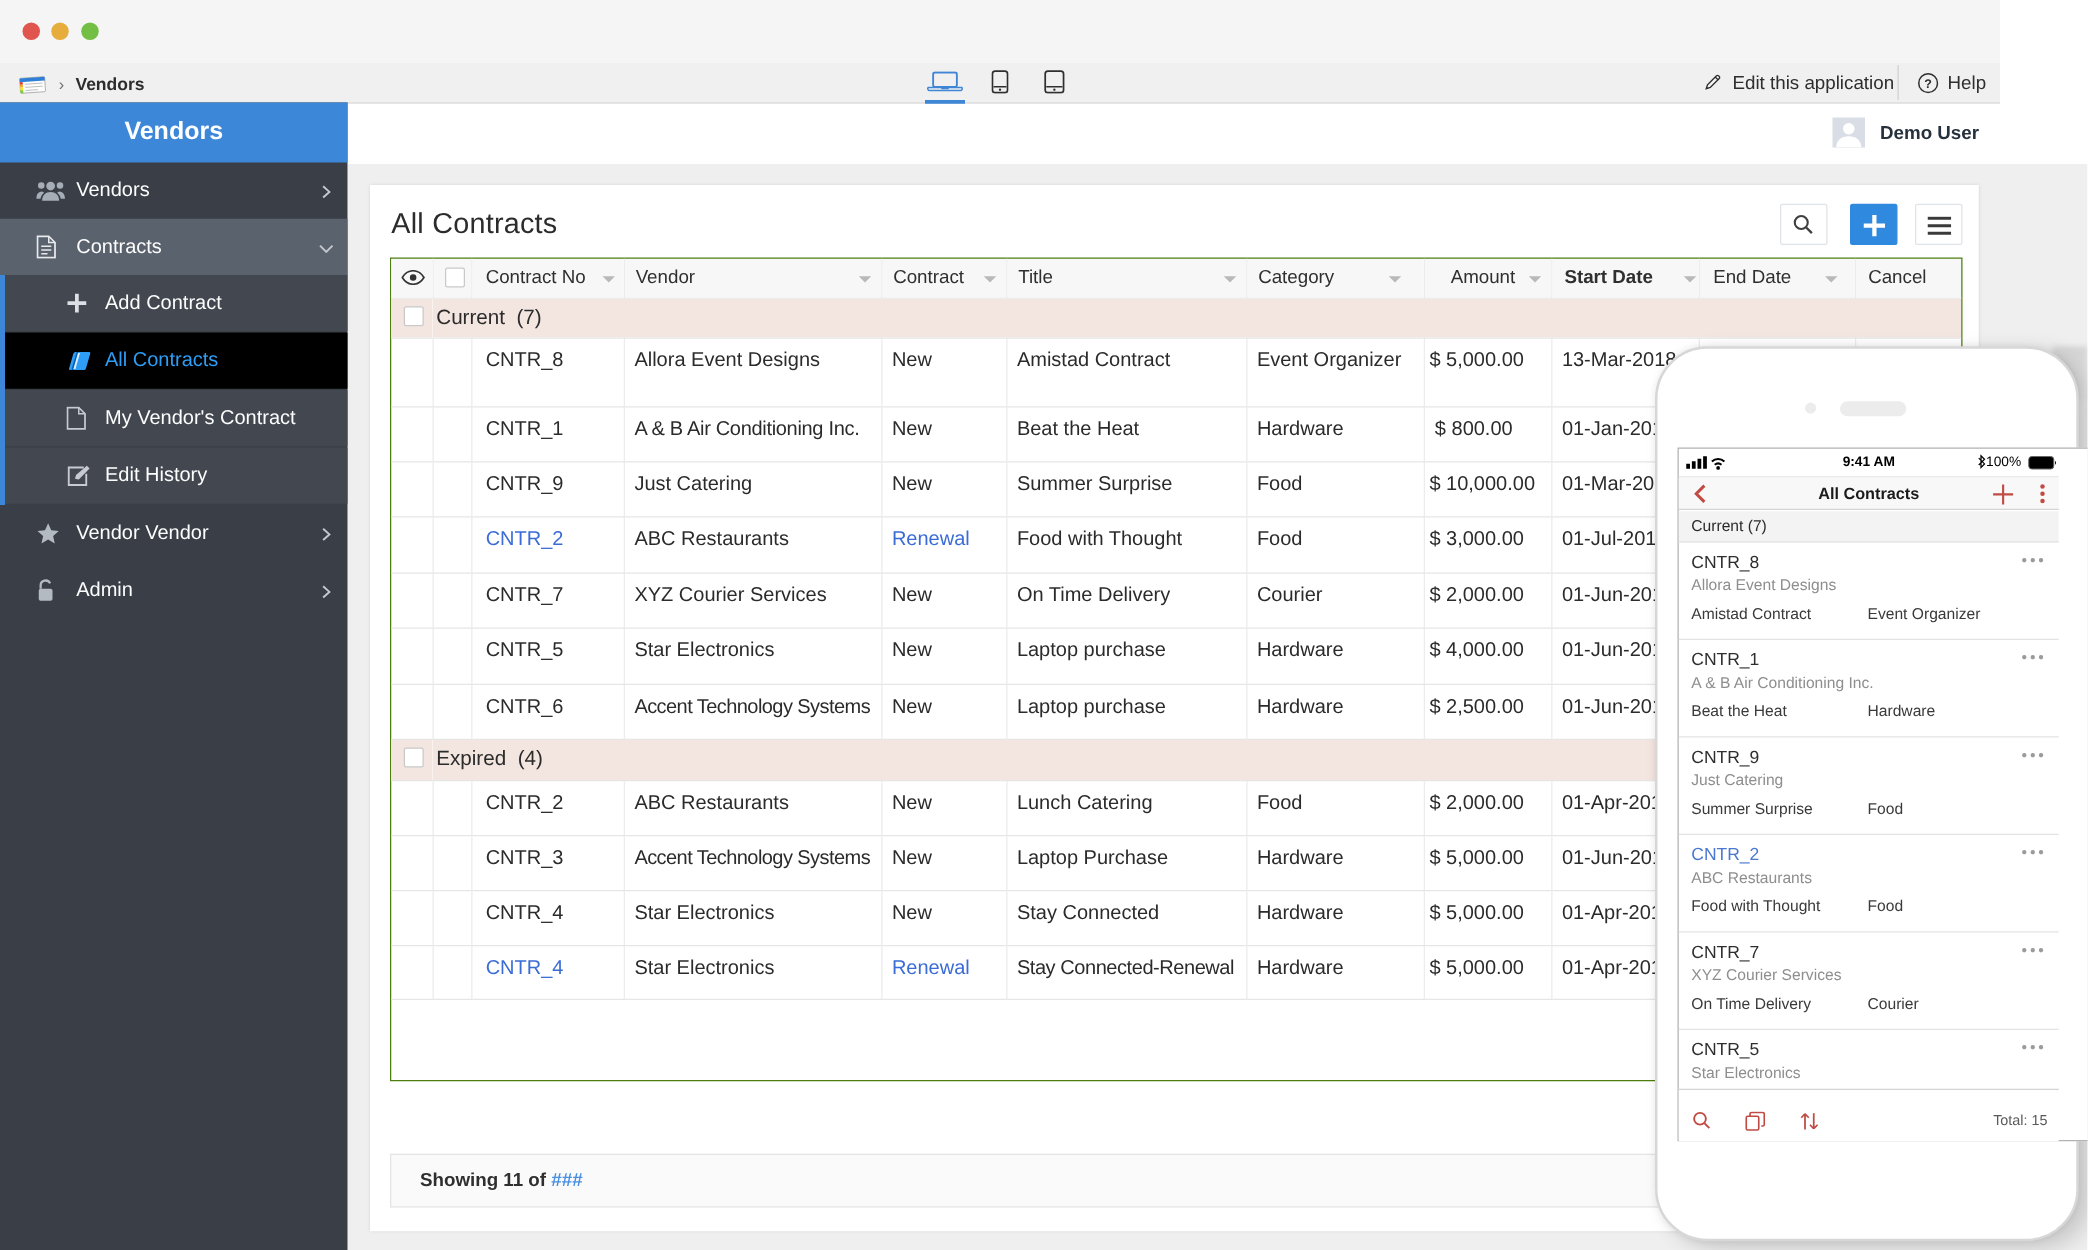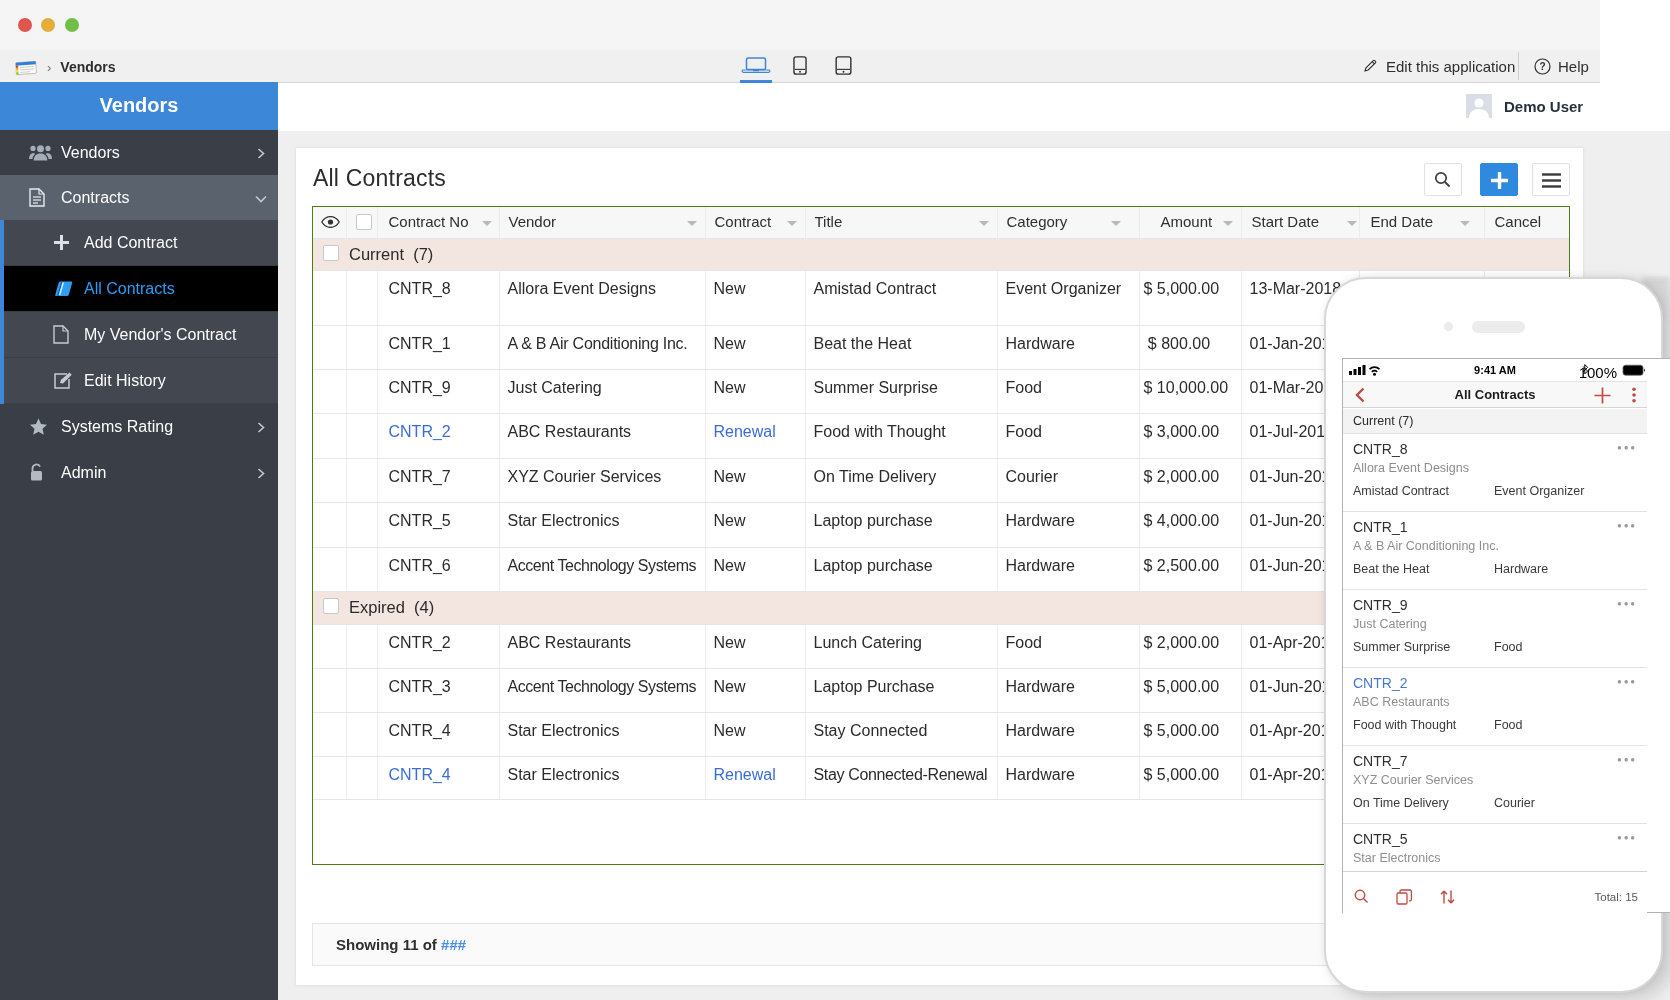--- a/index.html
+++ b/index.html
@@ -231,21 +231,21 @@
     <svg class="ic" width="16" height="19" viewBox="0 0 16 19" style="top:13px;">
       <path d="M1,1 h9 l5,5 v12 h-14 z" fill="none" stroke="#c7cbd1" stroke-width="1.4"></path>
       <path d="M10,1 v5 h5" fill="none" stroke="#c7cbd1" stroke-width="1.2"></path>
     </svg>
     <span class="lbl">My Vendor's Contract</span>
   </div>
   <div class="mi" style="top:322px;">
     <svg class="ic" width="19" height="18" viewBox="0 0 19 18" style="top:14px;">
       <path d="M9.5,0.5 l2.5,5.6 6,0.6 -4.5,4.1 1.3,6 -5.3,-3.1 -5.3,3.1 1.3,-6 -4.5,-4.1 6,-0.6 z" fill="#b4bac2"></path>
     </svg>
-    <span class="lbl">Systems Rating</span>
+    <span class="lbl">Vendor Vendor</span>
       <svg class="chevr" width="8" height="11" viewBox="0 0 8 11">
         <path d="M1.5,1 L6.5,5.5 L1.5,10" fill="none" stroke="#c3c7cd" stroke-width="1.6"></path>
       </svg>
   </div>
   <div class="mi" style="top:368px;">
     <svg class="ic" width="15" height="19" viewBox="0 0 15 19" style="top:13px;">
       <path d="M3.5,8 V5.5 a4,4 0 0 1 7.6,-1.8" fill="none" stroke="#b4bac2" stroke-width="1.8"></path>
       <rect x="2" y="8" width="11" height="9.5" rx="1.5" fill="#b4bac2"></rect>
     </svg>
     <span class="lbl">Admin</span>
@@ -302,21 +302,21 @@
           <circle cx="9.5" cy="6" r="2.6" fill="#333"></circle>
         </svg>
       </th>
       <th style="padding-left:9px;"><span class="cb" style="margin-top:1px;"></span></th>
       <th class="cno">Contract No<span class="sortarrow" style="right:7px;"></span></th>
       <th>Vendor<span class="sortarrow"></span></th>
       <th>Contract<span class="sortarrow"></span></th>
       <th>Title<span class="sortarrow"></span></th>
       <th>Category<span class="sortarrow" style="right:18px;"></span></th>
       <th style="padding-left:21px;">Amount<span class="sortarrow"></span></th>
-      <th style="padding-left:10px;">Start Date<span class="sortarrow" style="right:2px;"></span></th>
+      <th style="padding-left:10px;font-weight:bold;">Start Date<span class="sortarrow" style="right:2px;"></span></th>
       <th style="padding-left:11px;">End Date<span class="sortarrow" style="right:14px;"></span></th>
       <th style="padding-left:10px;">Cancel</th>
     </tr>
     <tr class="grp">
             <td style="padding-left:10px;"><span class="cb"></span></td>
             <td colspan="10" style="padding-left:3px;">Current&nbsp; (7)</td>
           </tr>
     <tr class="r1">
             <td></td>
             <td></td>
@@ -487,21 +487,21 @@
         <g stroke="#000" fill="none">
           <path d="M26.5,10.2 a7.3,7.3 0 0 1 10,0" stroke-width="1.7"></path>
           <path d="M28.8,12.8 a4.2,4.2 0 0 1 5.4,0" stroke-width="1.7"></path>
         </g>
         <circle cx="31.5" cy="15.3" r="1.5" fill="#000"></circle>
         <path d="M240,7.5 l4.6,4.6 -2.8,2.8 v-9.3 l2.8,2.8 -4.6,4.6" stroke="#000" stroke-width="1.0" fill="none"></path>
         <rect x="280" y="6.2" width="20" height="10" rx="2.5" fill="#000" stroke="#666" stroke-width="0.8"></rect>
         <path d="M301,9.6 a2,2 0 0 1 0,3.2 z" fill="#000"></path>
       </svg>
       <span style="position:absolute;left:0;width:100%;text-align:center;top:5px;font-size:11px;font-weight:bold;color:#000;">9:41 AM</span>
-      <span style="position:absolute;right:30px;top:5px;font-size:15px;color:#000;margin-left:12px;">100%</span>
+      <span style="position:absolute;right:30px;top:5px;font-size:11px;color:#000;margin-left:12px;">100%</span>
     </div>
     <div id="pnav">
       <svg width="12" height="16" viewBox="0 0 12 16" style="position:absolute;left:11px;top:5px;">
         <path d="M9.5,1.5 L3,8 l6.5,6.5" stroke="#c14a43" stroke-width="2.4" fill="none"></path>
       </svg>
       <div class="t">All Contracts</div>
       <svg width="17" height="17" viewBox="0 0 17 17" style="position:absolute;right:36px;top:5px;">
         <path d="M8.5,0.5 v16 M0.5,8.5 h16" stroke="#c14a43" stroke-width="1.7"></path>
       </svg>
       <svg width="4" height="16" viewBox="0 0 4 16" style="position:absolute;right:11px;top:5px;">

